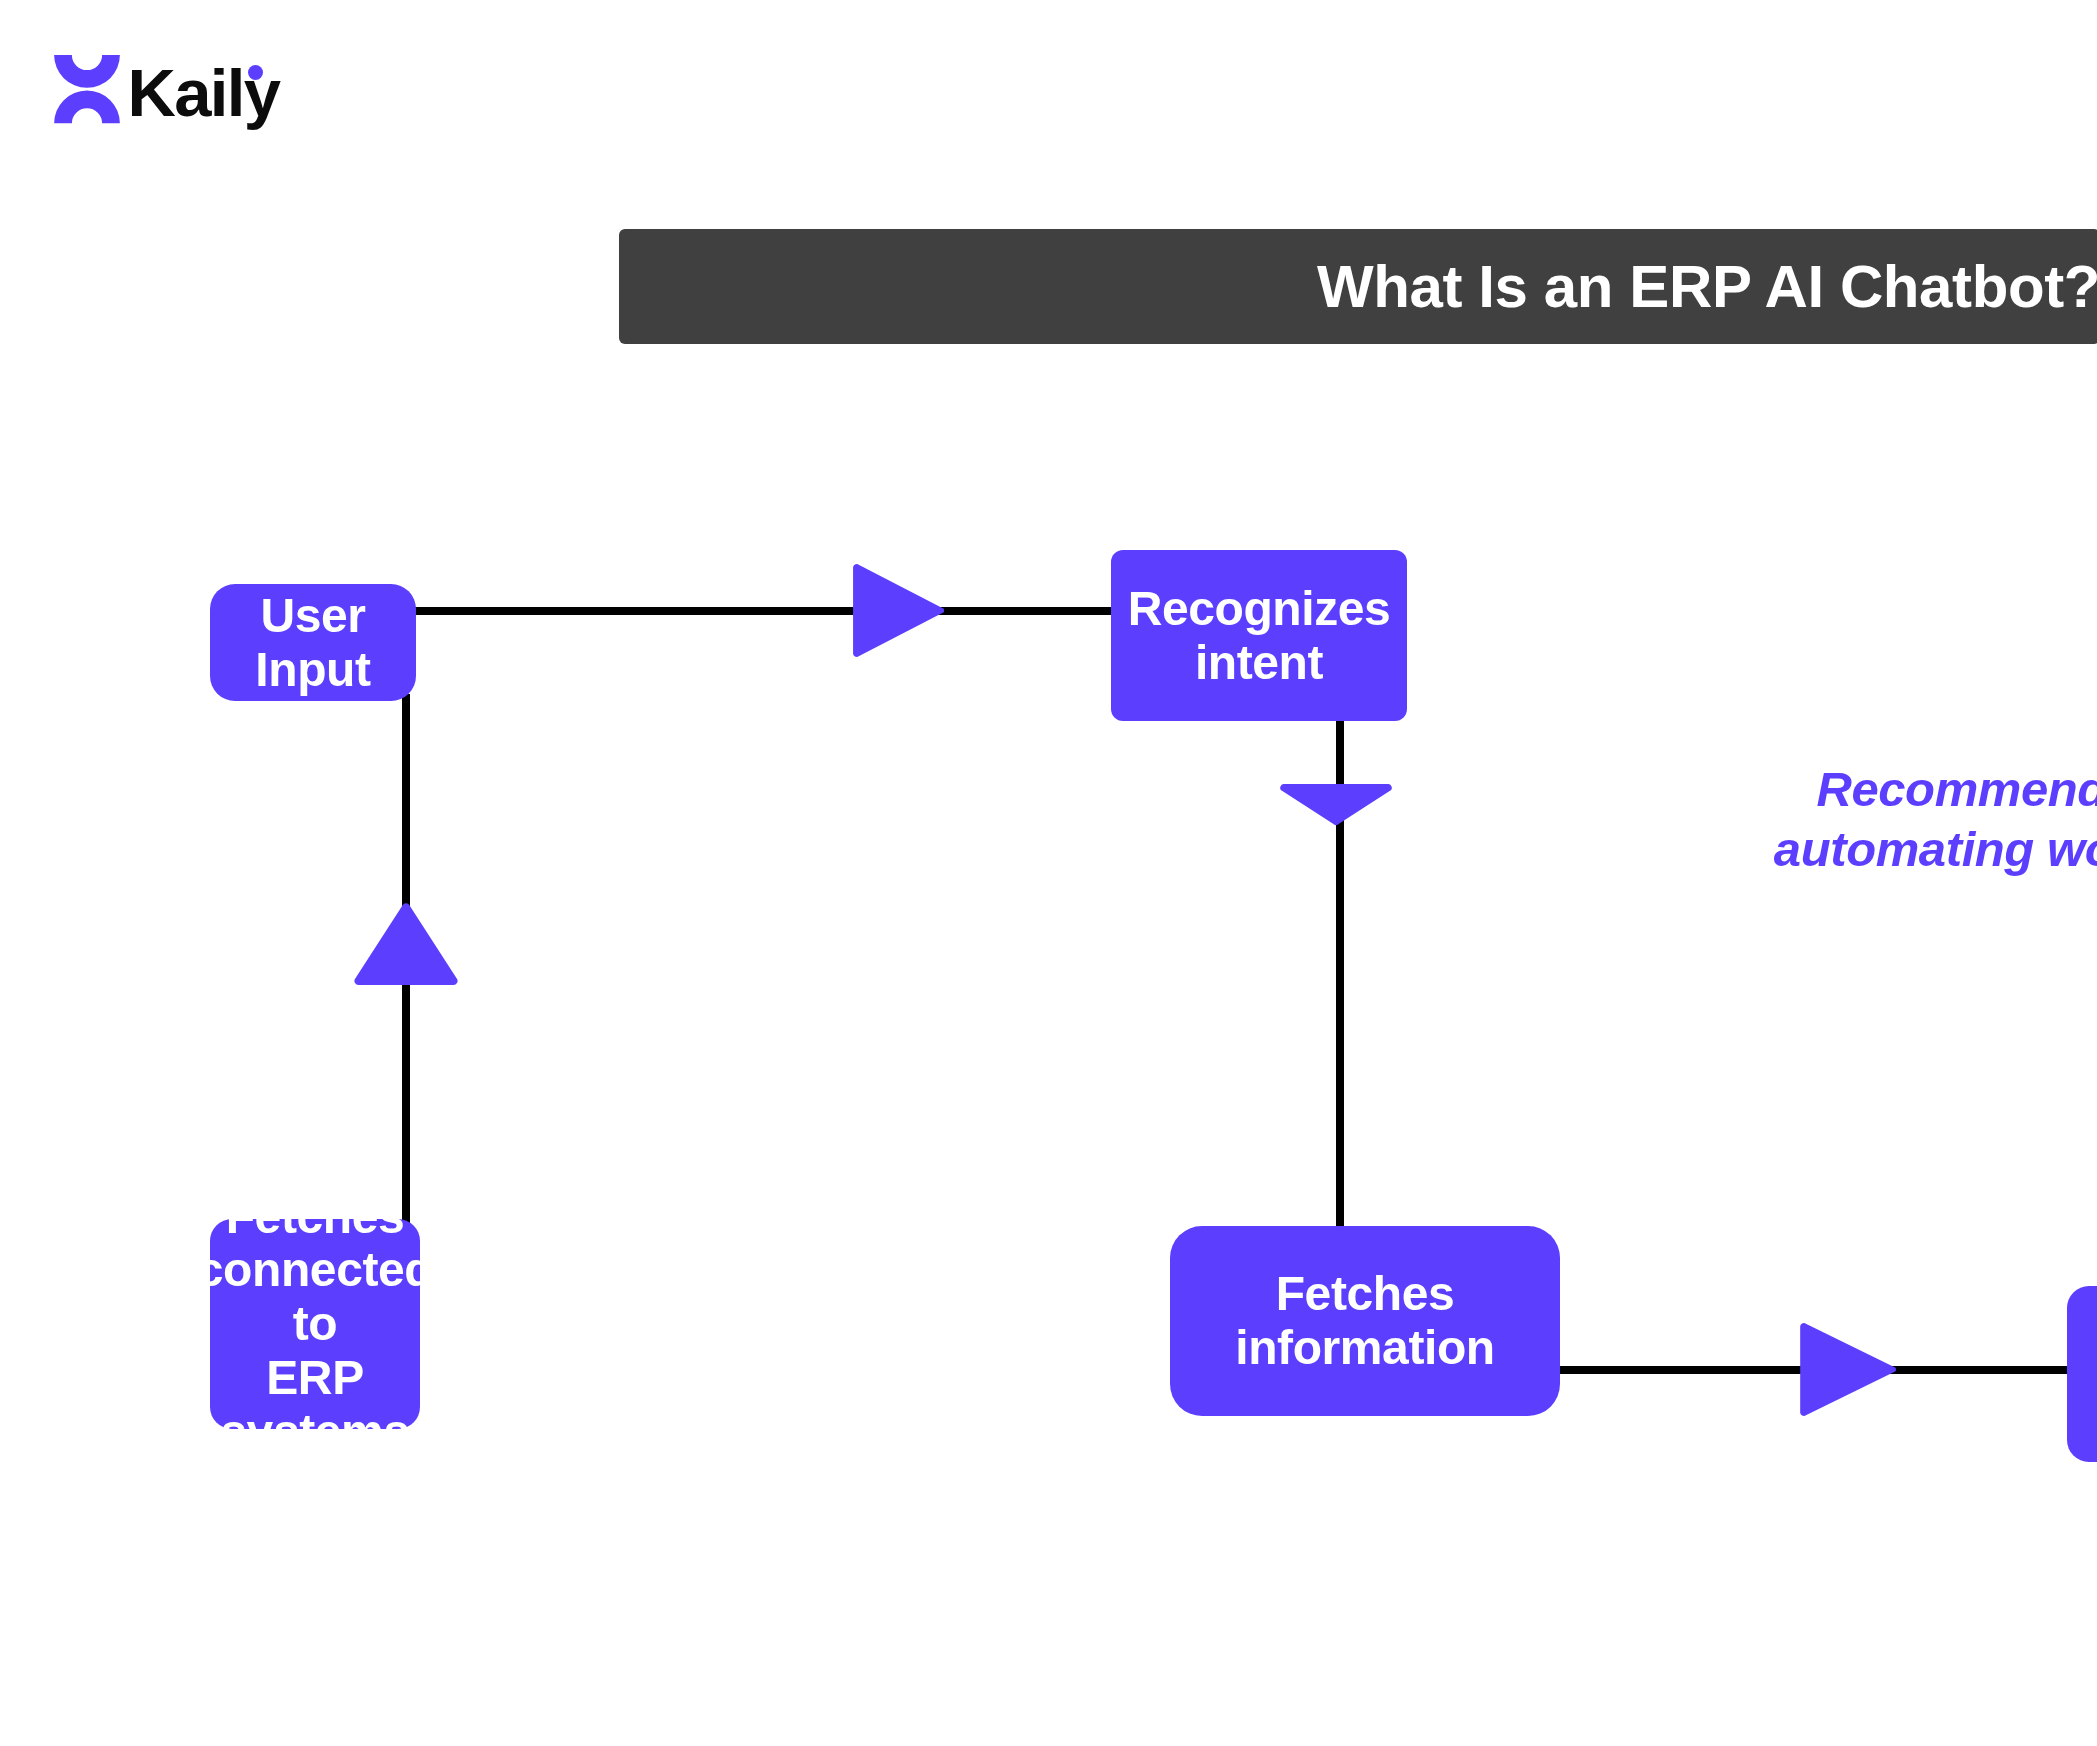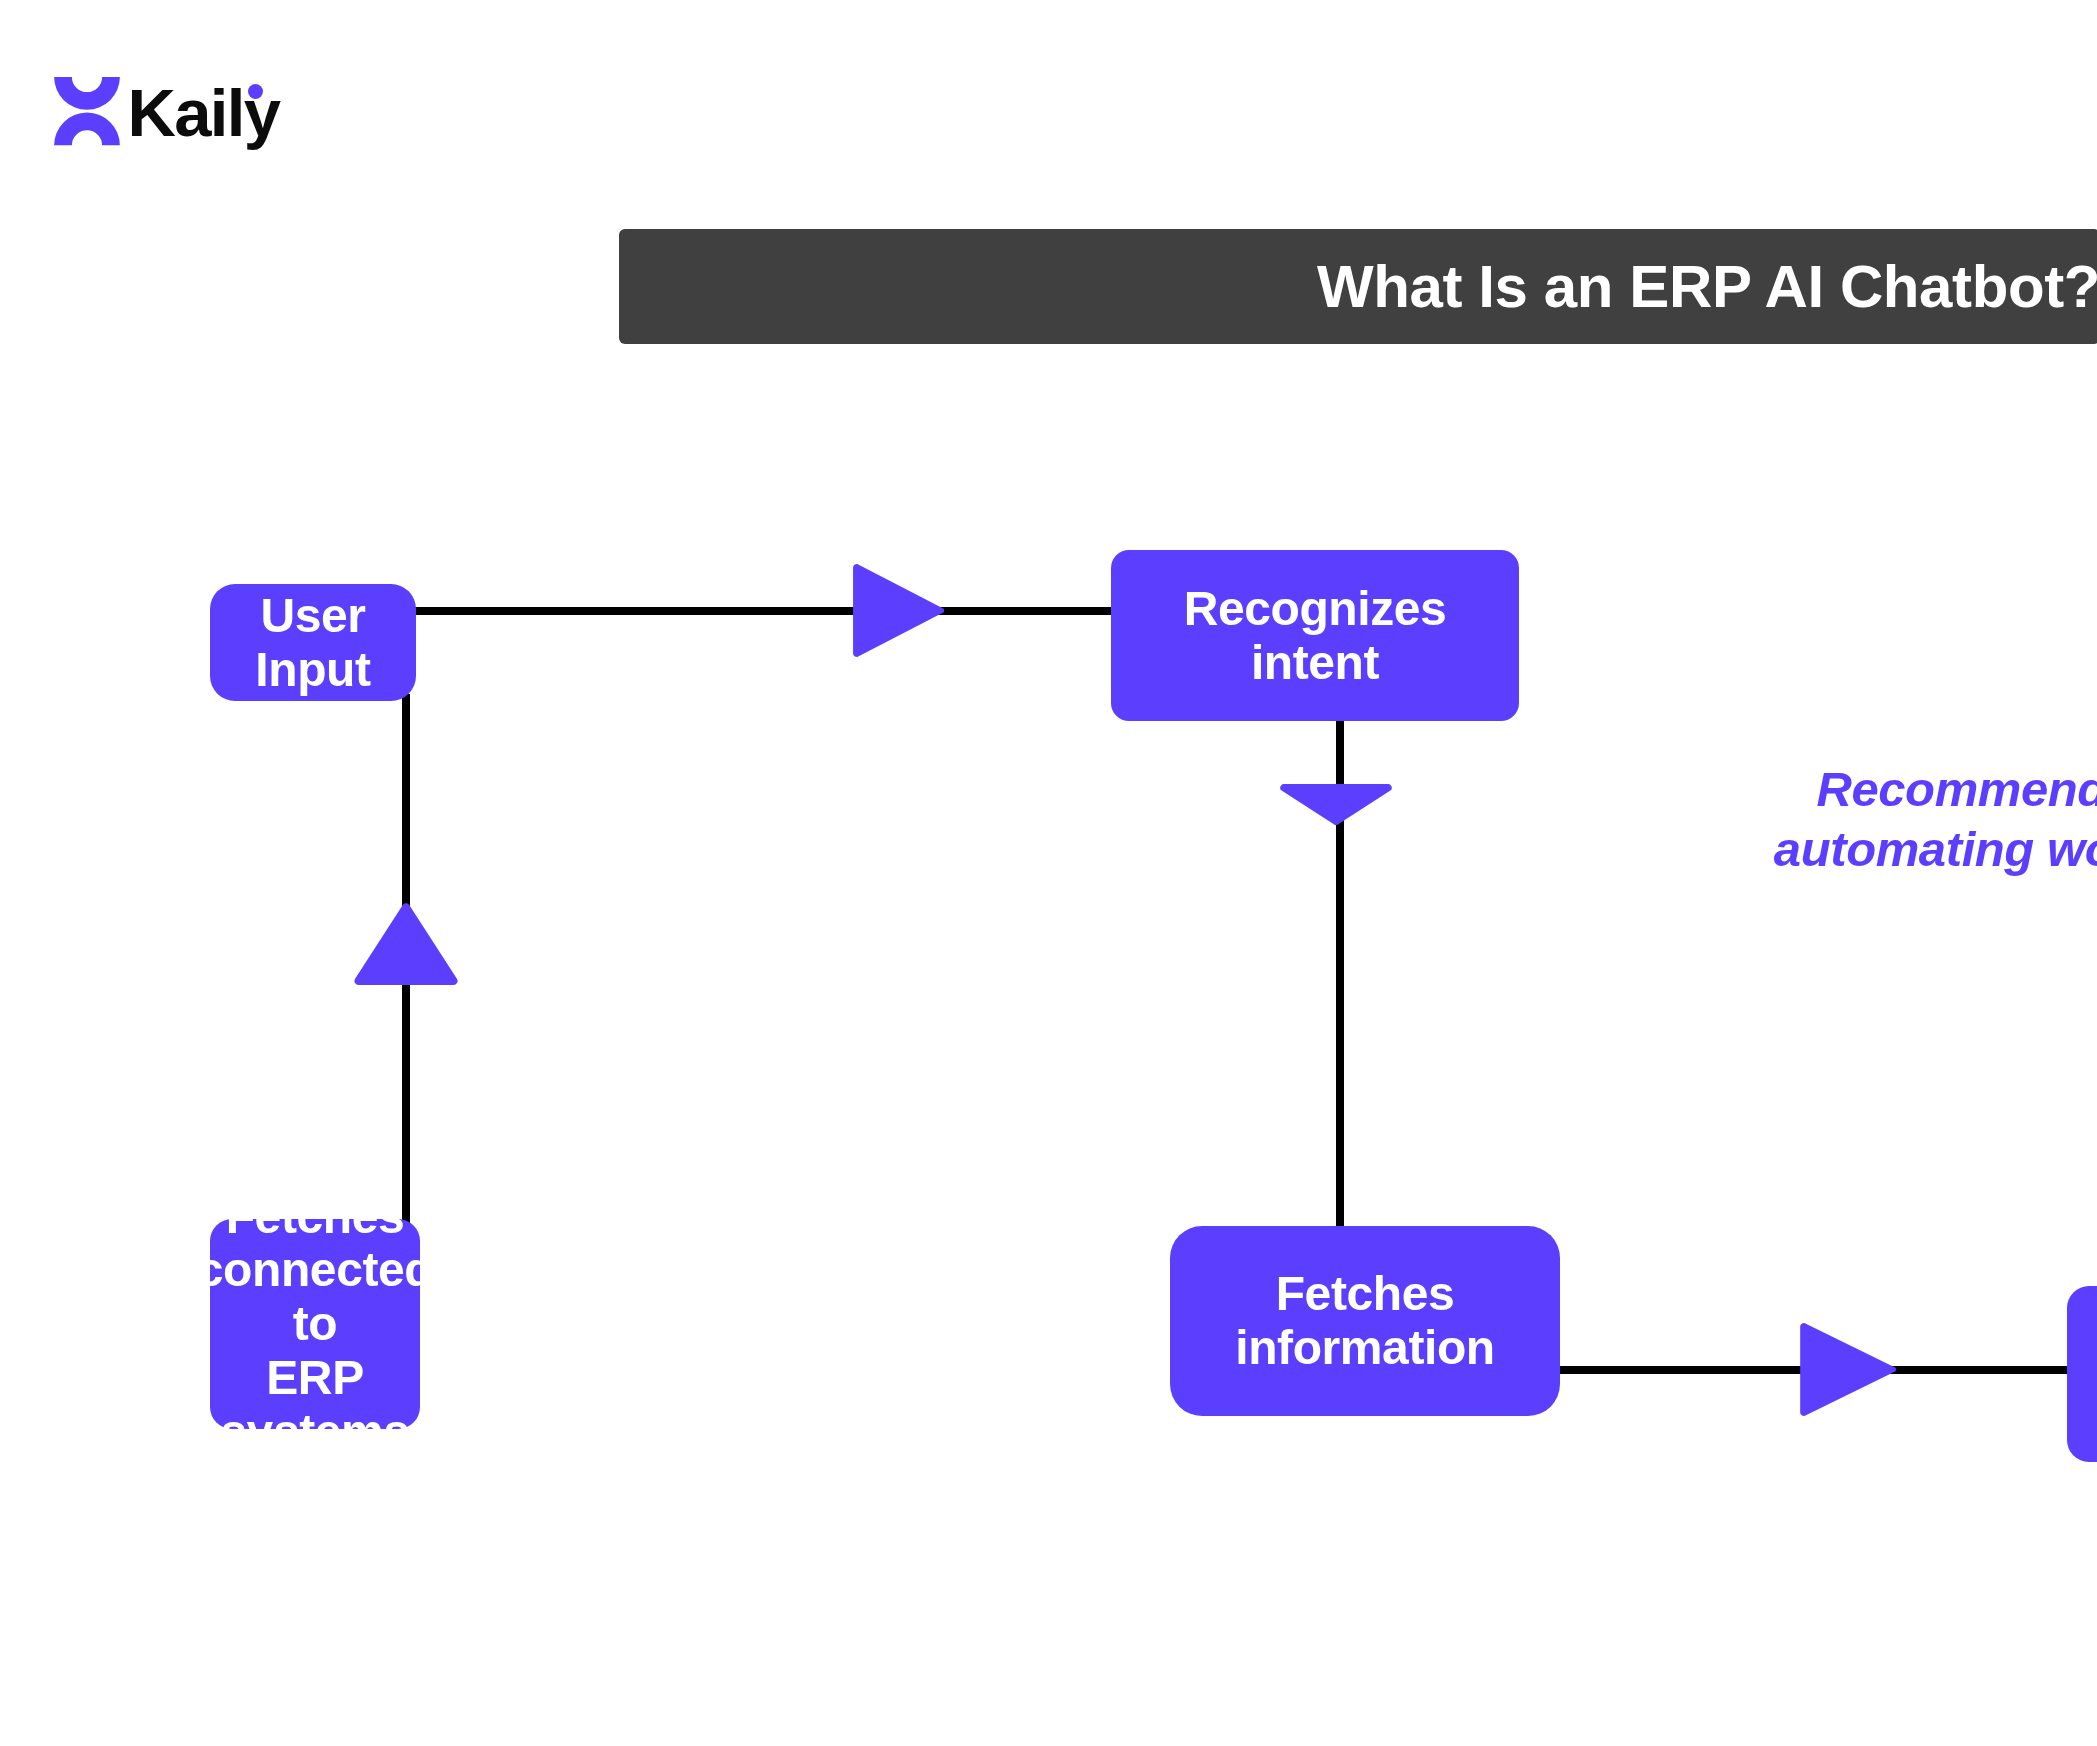--- a/index.html
+++ b/index.html
@@ -20,23 +20,22 @@
   }
 
   
   #brand {
     position: absolute;
     left: 54px;
     top: 42px;
     width: 260px;
     height: 84px;
     display: flex;
-    align-items: center;
+    align-items: flex-end;
     gap: 7.6px;
-    margin-top: 28px;
   }
   #brand-mark {
     width: 66px;
     height: 71px;
     flex: 0 0 auto;
     display: block;
   }
   #brand-word {
     font-size: 67px;
     font-weight: 700;
@@ -96,21 +95,21 @@
   .node-label {
     color: #ffffff;
     font-weight: 700;
     font-size: 48px;
     line-height: 1.12;
     letter-spacing: -0.4px;
     white-space: pre-line;
   }
 
   #node-user-input   { left: 210px;  top: 584px; width: 206px;  height: 117px; border-radius: 25px; }
-  #node-recognizes   { left: 1111px; top: 550px; width: 408px;  height: 171px; border-radius: 18px; }
+  #node-recognizes   { left: 1111px; top: 550px; width: 296px;  height: 171px; border-radius: 12px; }
   #node-chatbot      { left: 210px;  top: 1219px; width: 210px;  height: 210px; border-radius: 22px; }
   #node-fetches      { left: 1170px; top: 1226px; width: 390px;  height: 190px; border-radius: 32px; }
   #node-generates    { left: 2067px; top: 1286px; width: 352px;  height: 176px; border-radius: 22px; }
 
   
   .line-h {
     position: absolute;
     background: #000000;
     height: 7.6px;
     z-index: 1;

